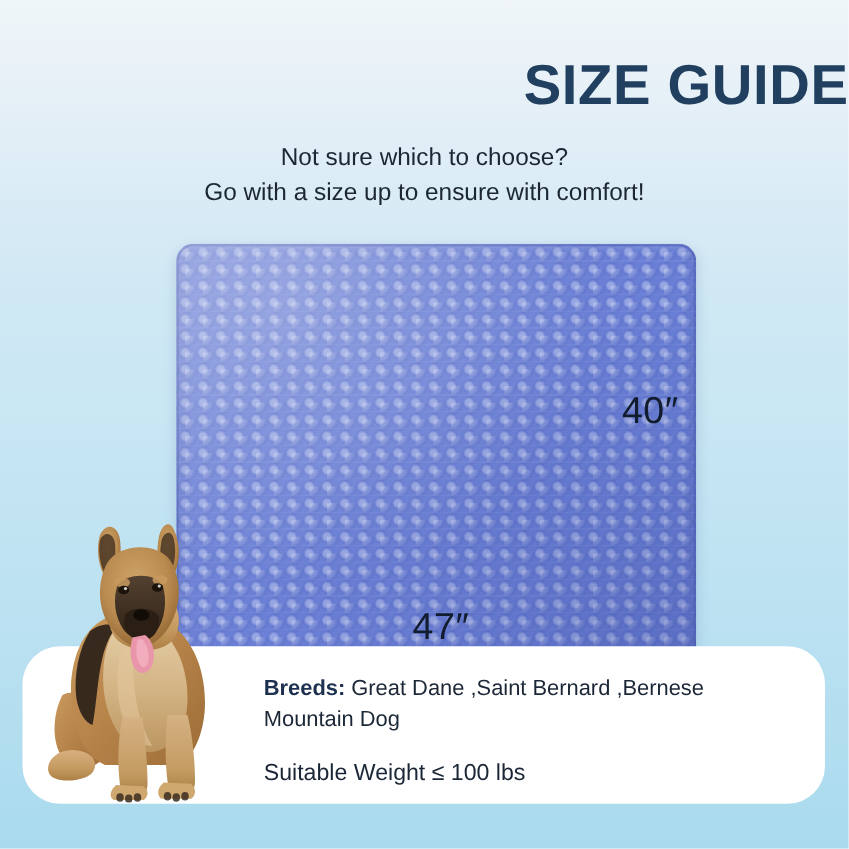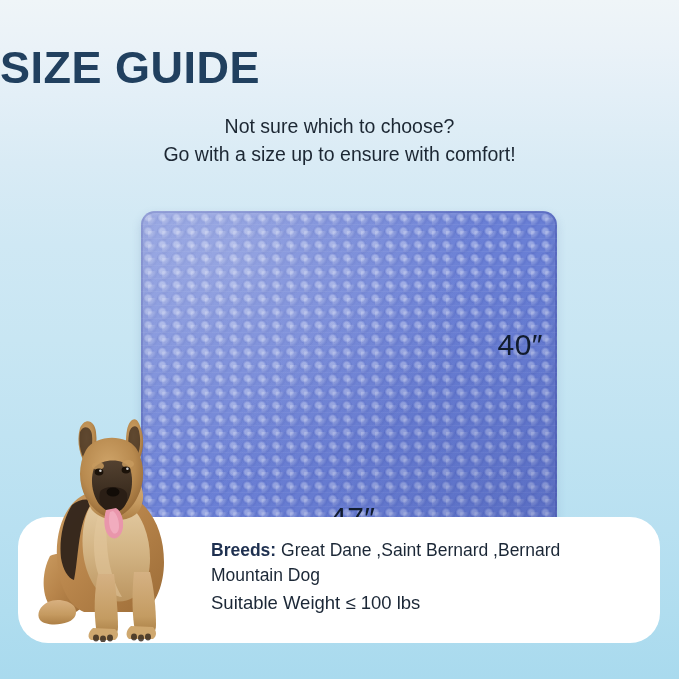--- a/index.html
+++ b/index.html
@@ -31,21 +31,21 @@
         #b0ddef 90%,
         #a9daee 100%);
   }
 
   
   .headline {
     position: absolute;
     left: 0;
     top: 44px;
     width: 679px;
-    text-align: left;
+    text-align: right;
     font-size: 45px;
     font-weight: bold;
     letter-spacing: 0.5px;
     color: #21405f;
     line-height: 1.05;
   }
 
   .subline {
     position: absolute;
     left: 0;
@@ -58,21 +58,20 @@
   }
   .subline div { white-space: nowrap; }
 
   
   .mat-wrap {
     position: absolute;
     left: 141px;
     top: 195px;
     width: 416px;
     height: 336px;
-    margin-top: 16px;
   }
 
   .mat {
     position: absolute;
     inset: 0;
     border-radius: 14px;
     background:
       
       radial-gradient(circle at 50% 50%, rgba(255,255,255,0.30) 0 26%, rgba(255,255,255,0.10) 38%, rgba(40,55,150,0.12) 49%, rgba(0,0,0,0) 56%),
       radial-gradient(circle at 0% 0%, rgba(255,255,255,0.22) 0 24%, rgba(35,50,140,0.10) 44%, rgba(0,0,0,0) 54%),
@@ -142,21 +141,21 @@
   .breeds-line {
     font-size: 17.5px;
     color: #1b2736;
     line-height: 1.44;
   }
   .breeds-label {
     font-weight: bold;
     color: #1e3050;
   }
   .weight-line {
-    margin-top: 4px;
+    margin-top: 19px;
     font-size: 18.5px;
     color: #1b2736;
     white-space: nowrap;
   }
 
   
   .dog {
     position: absolute;
     left: 36px;
     top: 406px;
@@ -276,18 +275,18 @@
       <ellipse cx="77" cy="86" rx="6.5" ry="4.6" fill="#120c07"></ellipse>
 
       <path d="M70 104 C67 114 68 126 74 131 C80 135 86 130 87 121 C88 113 85 105 80 102 Z" fill="#e996ab"></path>
       <path d="M74 106 C72 114 73 123 77 127 C80 129 83 126 83 120 C83 113 80 107 77 105 Z" fill="#f3b2c3" opacity="0.8"></path>
     </svg>
   </div>
 
   <div class="info-text">
     <div class="breeds-line">
       <span class="breeds-label">Breeds:</span>
-      <span>Great Dane ,Saint Bernard ,Bernard Mountain Dog</span>
+      <span>Great Dane ,Saint Bernard ,Bernese Mountain Dog</span>
     </div>
     <div class="weight-line">Suitable Weight ≤ 100 lbs</div>
   </div>
 
 </div>
 
 </body></html>

